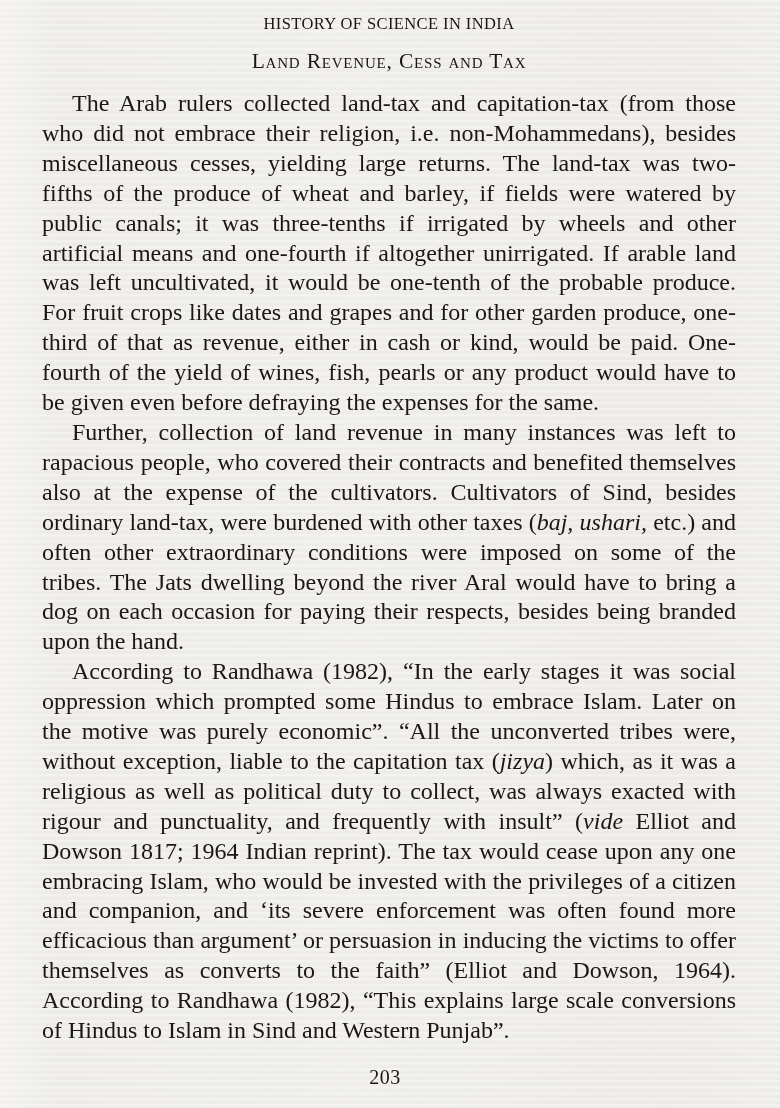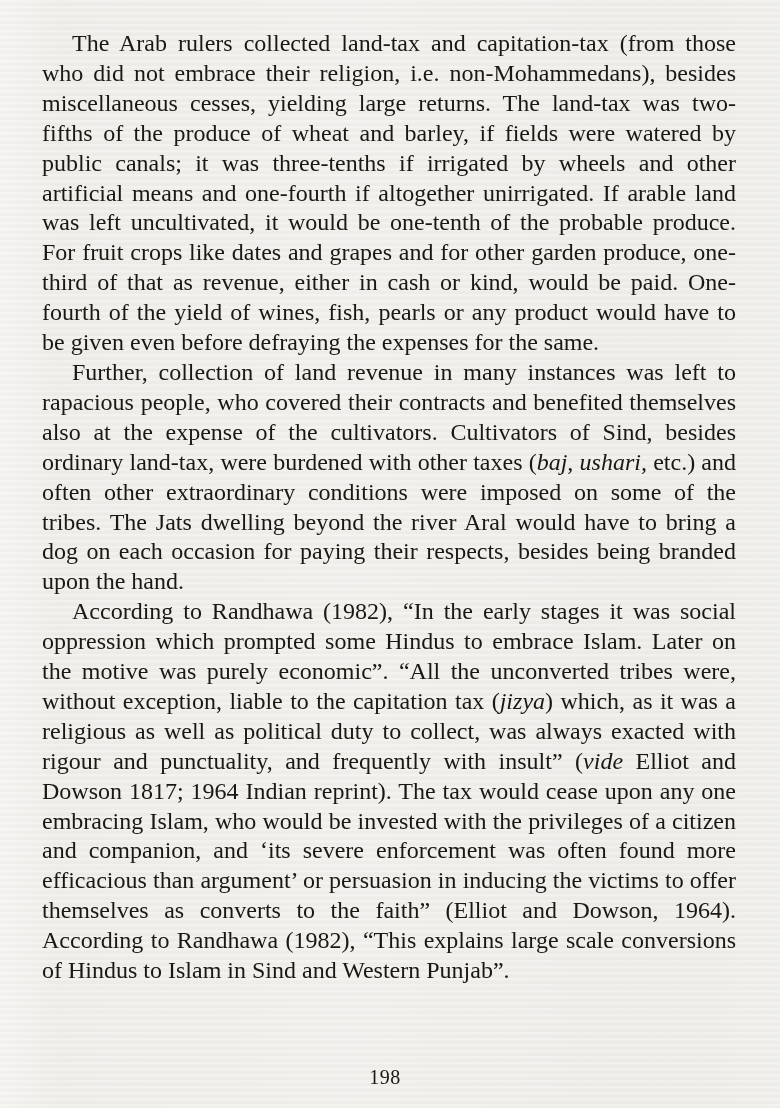--- a/index.html
+++ b/index.html
@@ -67,27 +67,29 @@
     text-align: center;
     font-size: 20px;
     letter-spacing: 0.5px;
   }
 </style>
 </head>
 <body>
 
 <div class="page">
 
+  <div class="running-header">HISTORY OF SCIENCE IN INDIA</div>
 
+  <div class="section-title">Land Revenue, Cess and Tax</div>
 
   <div class="body-text">
 
     <p><span>The Arab rulers collected land-tax and capitation-tax (from those who did not embrace their religion, i.e. non-Mohammedans), besides miscellaneous cesses, yielding large returns. The land-tax was two-fifths of the produce of wheat and barley, if fields were watered by public canals; it was three-tenths if irrigated by wheels and other artificial means and one-fourth if altogether unirrigated. If arable land was left uncultivated, it would be one-tenth of the probable produce. For fruit crops like dates and grapes and for other garden produce, one-third of that as revenue, either in cash or kind, would be paid. One-fourth of the yield of wines, fish, pearls or any product would have to be given even before defraying the expenses for the same.</span></p>
 
     <p><span>Further, collection of land revenue in many instances was left to rapacious people, who covered their contracts and benefited themselves also at the expense of the cultivators. Cultivators of Sind, besides ordinary land-tax, were burdened with other taxes (</span><i>baj, ushari,</i><span> etc.) and often other extraordinary conditions were imposed on some of the tribes. The Jats dwelling beyond the river Aral would have to bring a dog on each occasion for paying their respects, besides being branded upon the hand.</span></p>
 
     <p><span>According to Randhawa (1982), “In the early stages it was social oppression which prompted some Hindus to embrace Islam. Later on the motive was purely economic”. “All the unconverted tribes were, without exception, liable to the capitation tax (</span><i>jizya</i><span>) which, as it was a religious as well as political duty to collect, was always exacted with rigour and punctuality, and frequently with insult” (</span><i>vide</i><span> Elliot and Dowson 1817; 1964 Indian reprint). The tax would cease upon any one embracing Islam, who would be invested with the privileges of a citizen and companion, and ‘its severe enforcement was often found more efficacious than argument’ or persuasion in inducing the victims to offer themselves as converts to the faith” (Elliot and Dowson, 1964). According to Randhawa (1982), “This explains large scale conversions of Hindus to Islam in Sind and Western Punjab”.</span></p>
 
   </div>
 
-  <div class="page-number">198</div>
+  <div class="page-number">203</div>
 
 </div>
 
 </body></html>

